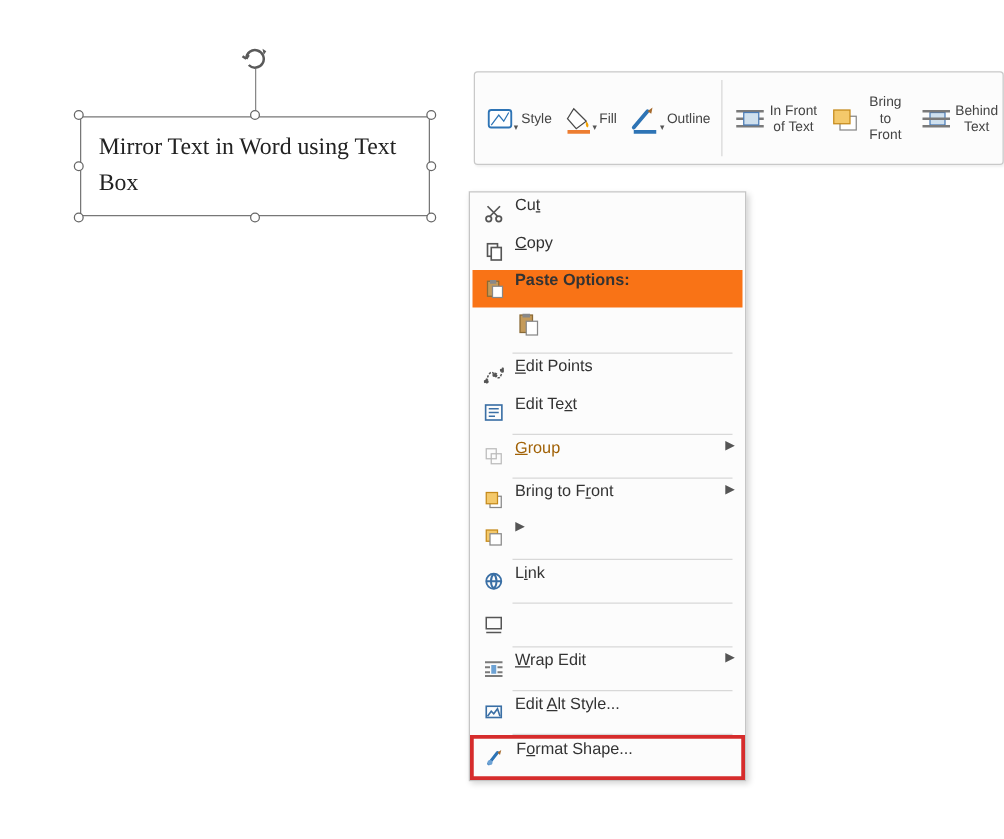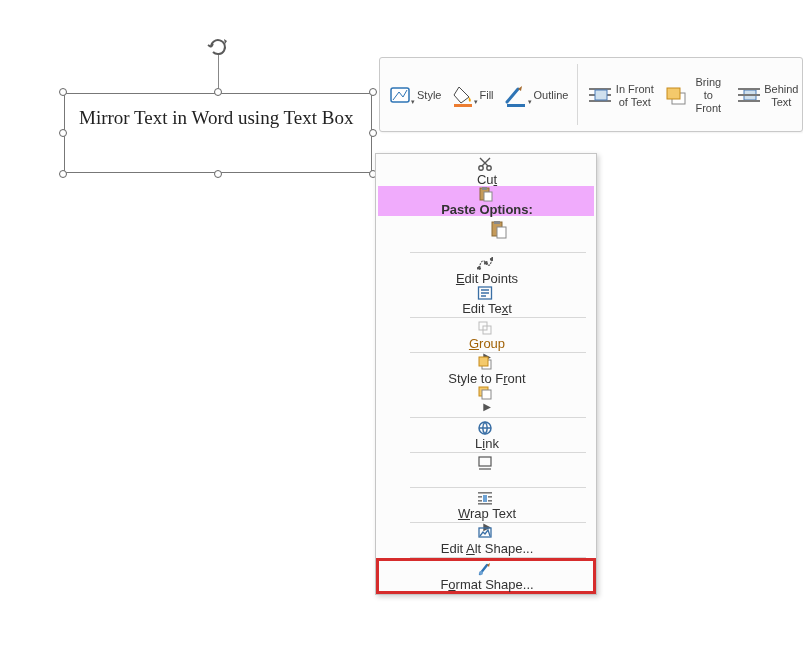--- a/index.html
+++ b/index.html
@@ -11,21 +11,21 @@
     width: 803px;
     height: 671px;
     position: relative;
     color: #333;
   }
   
   .textbox-wrap {
     position: absolute;
     left: 64px;
     top: 93px;
-    width: 308px;
+    width: 280px;
     height: 80px;
   }
   .textbox {
     border: 1px solid #777;
     width: 100%;
     height: 100%;
     padding: 10px 14px;
     font-family: "Times New Roman", serif;
     font-size: 19px;
     line-height: 1.5;
@@ -107,25 +107,23 @@
     left: 375px;
     top: 153px;
     width: 222px;
     background: #fcfcfc;
     border: 1px solid #c5c5c5;
     box-shadow: 2px 2px 5px rgba(0,0,0,0.18);
     padding: 2px 2px;
   }
   .cm-row {
     display: flex;
-    align-items: center;
     height: 30px;
     padding: 0 6px 0 4px;
     position: relative;
-    flex-direction: column;
   }
   .cm-icon {
     width: 26px;
     display: flex;
     align-items: center;
     justify-content: center;
     color: #555;
   }
   .cm-label {
     flex: 1;
@@ -139,21 +137,21 @@
     color: #555;
     width: 12px; text-align: right;
   }
   .cm-sep {
     height: 1px;
     background: #d8d8d8;
     margin: 2px 8px 2px 32px;
   }
   .cm-header {
     font-weight: 600;
-    background: #f0abfc;
+    background: #f97316;
   }
   .cm-disabled .cm-label { color: #a16207; }
   .cm-highlight {
     border: 3px solid #d62c2c;
     margin: -2px -2px -2px -2px;
     height: 36px;
   }
   .underline-letter { text-decoration: underline; }
   .paste-option {
     width: 26px; height: 28px;
@@ -267,20 +265,29 @@
     <div class="cm-icon">
       <svg width="16" height="16" stroke="#555" fill="none" stroke-width="1.4">
           <circle cx="4" cy="12" r="2.2"></circle>
           <circle cx="12" cy="12" r="2.2"></circle>
           <path d="M5 10 L13 2 M11 10 L3 2"></path>
         </svg>
     </div>
     <div class="cm-label"><span>Cu</span><span class="underline-letter">t</span></div>
   </div>
 
+  <div class="cm-row hoverable">
+    <div class="cm-icon">
+      <svg width="16" height="16" fill="none" stroke="#555" stroke-width="1.3">
+          <rect x="3" y="2" width="8" height="10"></rect>
+          <rect x="6" y="5" width="8" height="10" fill="#fff"></rect>
+        </svg>
+    </div>
+    <div class="cm-label"><span class="underline-letter">C</span><span>opy</span></div>
+  </div>
 
   <div class="cm-row cm-header">
     <div class="cm-icon">
       <svg width="16" height="16">
           <rect x="3" y="2" width="9" height="12" fill="#c49a5a" stroke="#8a6a36"></rect>
           <rect x="5" y="1" width="5" height="3" fill="#888"></rect>
           <rect x="7" y="6" width="8" height="9" fill="#fff" stroke="#888"></rect>
         </svg>
     </div>
     <div class="cm-label" style="font-weight:600">Paste Options:</div>
@@ -335,21 +342,21 @@
 
   <div class="cm-sep"></div>
 
   <div class="cm-row hoverable">
     <div class="cm-icon">
       <svg width="16" height="16">
           <rect x="5" y="5" width="9" height="9" fill="#fff" stroke="#888"></rect>
           <rect x="2" y="2" width="9" height="9" fill="#f4c96b" stroke="#c58a1b"></rect>
         </svg>
     </div>
-    <div class="cm-label"><span>Style to F</span><span class="underline-letter">r</span><span>ont</span></div>
+    <div class="cm-label"><span>Bring to F</span><span class="underline-letter">r</span><span>ont</span></div>
     <div class="cm-arrow">▶</div>
   </div>
 
   <div class="cm-row hoverable">
     <div class="cm-icon">
       <svg width="16" height="16">
           <rect x="2" y="2" width="9" height="9" fill="#f4c96b" stroke="#c58a1b"></rect>
           <rect x="5" y="5" width="9" height="9" fill="#fff" stroke="#888"></rect>
         </svg>
     </div>
@@ -386,34 +393,34 @@
       <svg width="16" height="16" fill="#7a7a7a">
           <rect x="1" y="2" width="14" height="1.6"></rect>
           <rect x="1" y="6" width="4" height="1.6"></rect>
           <rect x="11" y="6" width="4" height="1.6"></rect>
           <rect x="1" y="10" width="4" height="1.6"></rect>
           <rect x="11" y="10" width="4" height="1.6"></rect>
           <rect x="1" y="13" width="14" height="1.6"></rect>
           <rect x="6" y="5" width="4" height="7" fill="#6da2d4"></rect>
         </svg>
     </div>
-    <div class="cm-label"><span class="underline-letter">W</span><span>rap Text</span></div>
+    <div class="cm-label"><span class="underline-letter">W</span><span>rap Edit</span></div>
     <div class="cm-arrow">▶</div>
   </div>
 
   <div class="cm-sep"></div>
 
   <div class="cm-row hoverable">
     <div class="cm-icon">
       <svg width="16" height="16" stroke="#3a6fa5" fill="none" stroke-width="1.3">
           <rect x="2" y="3" width="12" height="9"></rect>
           <path d="M3 11l3-4 2 2 3-4 2 6"></path>
         </svg>
     </div>
-    <div class="cm-label"><span>Edit </span><span class="underline-letter">A</span><span>lt Shape...</span></div>
+    <div class="cm-label"><span>Edit </span><span class="underline-letter">A</span><span>lt Style...</span></div>
   </div>
 
 
   <div class="cm-sep"></div>
 
 
   <div class="cm-row hoverable cm-highlight">
     <div class="cm-icon">
       <svg width="16" height="16">
           <path d="M3 13 L10 4" stroke="#2e74b5" stroke-width="2.4" stroke-linecap="round"></path>

